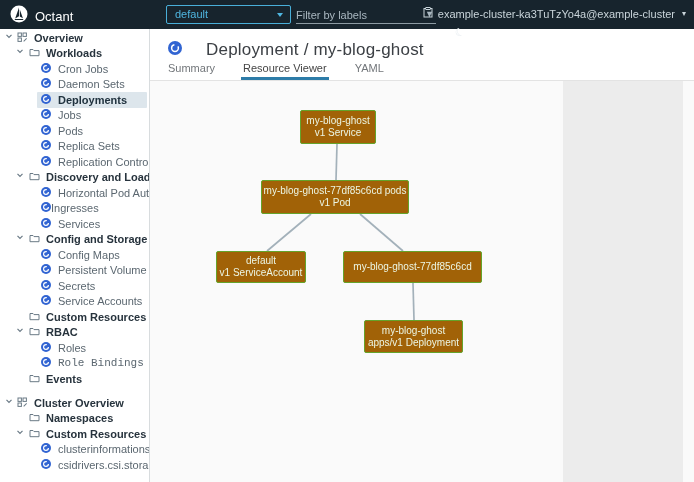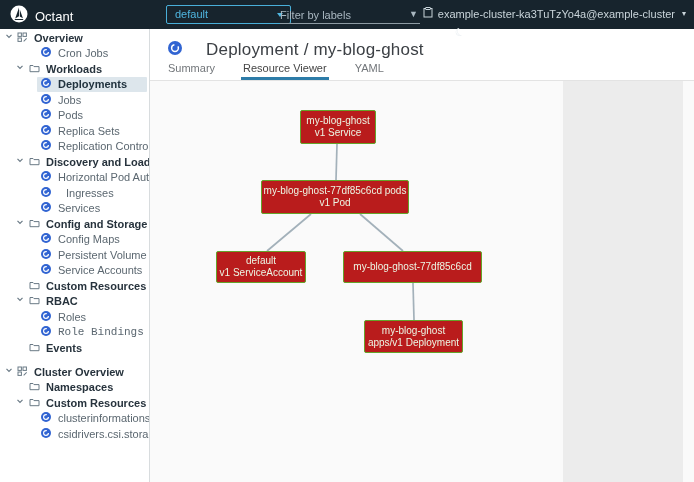--- a/index.html
+++ b/index.html
@@ -4,21 +4,21 @@
 <style>
   * { margin:0; padding:0; box-sizing:border-box; }
   html,body { width:694px; height:482px; overflow:hidden; font-family:"Liberation Sans", sans-serif; background:#fafafa; }
 
   
   .topbar { position:absolute; left:0; top:0; width:694px; height:29px; background:#17242d; z-index:30; }
   .brand { position:absolute; left:10px; top:5px; display:flex; align-items:center; gap:7px; }
   .brand-name { color:#ffffff; font-size:13px; }
   .ns-select { position:absolute; left:166px; top:5px; width:125px; height:19px; border:1px solid #49afd9; border-radius:2px; color:#4fb6e0; font-size:11px; line-height:17px; padding:0 8px; cursor:pointer; }
   .ns-caret { position:absolute; right:7px; top:7px; width:0; height:0; border-left:3.5px solid transparent; border-right:3.5px solid transparent; border-top:4px solid #4fb6e0; }
-  .filter-wrap { position:absolute; left:280px; top:5px; width:140px; height:19px; border-bottom:1px solid #8d9ba3; }
+  .filter-wrap { position:absolute; left:296px; top:5px; width:140px; height:19px; border-bottom:1px solid #8d9ba3; }
   .filter-input { width:122px; height:18px; background:transparent; border:none; outline:none; color:#d7e0e6; font-size:11px; font-family:"Liberation Sans", sans-serif; }
   .filter-input::placeholder { color:#a9b7c0; opacity:1; }
   .filter-caret { position:absolute; right:2px; top:4px; color:#a9b7c0; font-size:9px; }
   .dark-toggle { position:absolute; left:455px; top:7px; display:flex; align-items:center; gap:4px; color:#ffffff; cursor:pointer; }
   .moon { font-size:11px; line-height:11px; color:#e9eef2; transform:rotate(-18deg); }
   .dark-label { font-size:10px; font-weight:bold; letter-spacing:0.6px;margin-top:40px; }
   .ctx { position:absolute; right:8px; top:7px; display:flex; align-items:center; gap:5px; color:#c9d4da; font-size:11px; cursor:pointer; }
   .ctx-caret { font-size:8px; color:#c9d4da; margin-left:2px; }
 
   
@@ -39,21 +39,21 @@
   .page-title-row { position:absolute; left:18px; top:11px; display:flex; align-items:center; gap:24px; }
   .page-title { font-size:17px; color:#3c4045; letter-spacing:0.2px; }
   .tabs { position:absolute; left:16px; bottom:0; display:flex; }
   .tab { font-size:11px; color:#72767a; padding:4px 2px 6px 2px; margin-right:24px; cursor:pointer; }
   .tab.active { color:#454545; border-bottom:3px solid #2d7ca8; padding-bottom:3px; }
 
   
   .canvas { position:absolute; left:150px; top:81px; width:544px; height:401px; background:#fafafa; overflow:hidden; }
   .side-panel { position:absolute; left:413px; top:0; width:120px; height:401px; background:#ececec; }
   .edges-svg { position:absolute; left:0; top:0; }
-  .gnode { position:absolute; background:#b91c1c; border:1px solid #65a32a; border-radius:2px; color:#ecf6e4; font-size:10px; line-height:12px; text-align:center; display:flex; flex-direction:column; justify-content:center; cursor:pointer; z-index:5; }
+  .gnode { position:absolute; background:#a16207; border:1px solid #65a32a; border-radius:2px; color:#ecf6e4; font-size:10px; line-height:12px; text-align:center; display:flex; flex-direction:column; justify-content:center; cursor:pointer; z-index:5; }
 </style>
 </head>
 <body>
 
 <div class="topbar">
   <div class="brand">
     <span>
       <svg width="18" height="18" viewBox="0 0 18 18">
         <circle cx="9" cy="9" r="8.5" fill="#ffffff"></circle>
         <path d="M9 2.6 L5.2 13.4 L9 11.2 Z" fill="#17242d"></path>
@@ -103,44 +103,55 @@
           <svg width="11" height="11" viewBox="0 0 11 11">
             <rect x="1" y="1" width="3.4" height="3.4" fill="none" stroke="#6a7a86"></rect>
             <rect x="6" y="1" width="3.4" height="3.4" fill="none" stroke="#6a7a86"></rect>
             <rect x="1" y="6" width="3.4" height="3.4" fill="none" stroke="#6a7a86"></rect>
             <path d="M6.3 9 L9.3 6 L10 6.8 L7 9.8 Z" fill="#6a7a86"></path>
           </svg>
         </span>
         <span class="slabel" style="margin-left: 6px;">Overview</span>
       </div>
     </div>
+    <div class="srow kind-group">
+      <div class="cell">
+        <span class="chev sideicon" style="margin-left: 16px;">
+          <svg width="8" height="8" viewBox="0 0 8 8">
+            <polyline points="1.5,2.8 4,5.4 6.5,2.8" fill="none" stroke="#6a7a86" stroke-width="1.2"></polyline>
+          </svg>
+        </span>
+        <span class="sideicon" style="margin-left: 5px;">
+          <svg width="11" height="10" viewBox="0 0 11 10">
+            <path d="M1 2.5 L4 2.5 L5 3.6 L10 3.6 L10 8.7 L1 8.7 Z" fill="none" stroke="#6a7a86" stroke-width="1"></path>
+          </svg>
+        </span>
+        <span class="slabel" style="margin-left: 6px;">Workloads</span>
+      </div>
+    </div>
     <div class="srow kind-leaf">
       <div class="cell">
         <span class="sideicon" style="margin-left: 41px;">
           <svg width="10" height="10" viewBox="0 0 10 10">
             <circle cx="5" cy="5" r="5" fill="#3164d2"></circle>
             <circle cx="5" cy="5" r="2.4" fill="none" stroke="#ffffff" stroke-width="1.2" stroke-dasharray="11 2.5"></circle>
           </svg>
         </span>
         <span class="slabel" style="margin-left: 7px;">Cron Jobs</span>
       </div>
     </div>
-    <div class="srow kind-group">
-      <div class="cell">
-        <span class="chev sideicon" style="margin-left: 16px;">
-          <svg width="8" height="8" viewBox="0 0 8 8">
-            <polyline points="1.5,2.8 4,5.4 6.5,2.8" fill="none" stroke="#6a7a86" stroke-width="1.2"></polyline>
-          </svg>
-        </span>
-        <span class="sideicon" style="margin-left: 5px;">
-          <svg width="11" height="10" viewBox="0 0 11 10">
-            <path d="M1 2.5 L4 2.5 L5 3.6 L10 3.6 L10 8.7 L1 8.7 Z" fill="none" stroke="#6a7a86" stroke-width="1"></path>
-          </svg>
-        </span>
-        <span class="slabel" style="margin-left: 6px;">Workloads</span>
+    <div class="srow kind-leaf">
+      <div class="cell">
+        <span class="sideicon" style="margin-left: 41px;">
+          <svg width="10" height="10" viewBox="0 0 10 10">
+            <circle cx="5" cy="5" r="5" fill="#3164d2"></circle>
+            <circle cx="5" cy="5" r="2.4" fill="none" stroke="#ffffff" stroke-width="1.2" stroke-dasharray="11 2.5"></circle>
+          </svg>
+        </span>
+        <span class="slabel" style="margin-left: 7px;">Daemon Sets</span>
       </div>
     </div>
     <div class="srow kind-leaf sel">
       <div class="hl"></div>
       <div class="cell">
         <span class="sideicon" style="margin-left: 41px;">
           <svg width="10" height="10" viewBox="0 0 10 10">
             <circle cx="5" cy="5" r="5" fill="#3164d2"></circle>
             <circle cx="5" cy="5" r="2.4" fill="none" stroke="#ffffff" stroke-width="1.2" stroke-dasharray="11 2.5"></circle>
           </svg>
@@ -219,21 +230,21 @@
       </div>
     </div>
     <div class="srow kind-leaf">
       <div class="cell">
         <span class="sideicon" style="margin-left: 41px;">
           <svg width="10" height="10" viewBox="0 0 10 10">
             <circle cx="5" cy="5" r="5" fill="#3164d2"></circle>
             <circle cx="5" cy="5" r="2.4" fill="none" stroke="#ffffff" stroke-width="1.2" stroke-dasharray="11 2.5"></circle>
           </svg>
         </span>
-        <span class="slabel" style="margin-left: 15px;">Ingresses</span>
+        <span class="slabel" style="margin-left: 0;">Ingresses</span>
       </div>
     </div>
     <div class="srow kind-leaf">
       <div class="cell">
         <span class="sideicon" style="margin-left: 41px;">
           <svg width="10" height="10" viewBox="0 0 10 10">
             <circle cx="5" cy="5" r="5" fill="#3164d2"></circle>
             <circle cx="5" cy="5" r="2.4" fill="none" stroke="#ffffff" stroke-width="1.2" stroke-dasharray="11 2.5"></circle>
           </svg>
         </span>
@@ -268,20 +279,31 @@
     </div>
     <div class="srow kind-leaf">
       <div class="cell">
         <span class="sideicon" style="margin-left: 41px;">
           <svg width="10" height="10" viewBox="0 0 10 10">
             <circle cx="5" cy="5" r="5" fill="#3164d2"></circle>
             <circle cx="5" cy="5" r="2.4" fill="none" stroke="#ffffff" stroke-width="1.2" stroke-dasharray="11 2.5"></circle>
           </svg>
         </span>
         <span class="slabel" style="margin-left: 7px;">Persistent Volume Claims</span>
+      </div>
+    </div>
+    <div class="srow kind-leaf">
+      <div class="cell">
+        <span class="sideicon" style="margin-left: 41px;">
+          <svg width="10" height="10" viewBox="0 0 10 10">
+            <circle cx="5" cy="5" r="5" fill="#3164d2"></circle>
+            <circle cx="5" cy="5" r="2.4" fill="none" stroke="#ffffff" stroke-width="1.2" stroke-dasharray="11 2.5"></circle>
+          </svg>
+        </span>
+        <span class="slabel" style="margin-left: 7px;">Secrets</span>
       </div>
     </div>
     <div class="srow kind-leaf">
       <div class="cell">
         <span class="sideicon" style="margin-left: 41px;">
           <svg width="10" height="10" viewBox="0 0 10 10">
             <circle cx="5" cy="5" r="5" fill="#3164d2"></circle>
             <circle cx="5" cy="5" r="2.4" fill="none" stroke="#ffffff" stroke-width="1.2" stroke-dasharray="11 2.5"></circle>
           </svg>
         </span>

